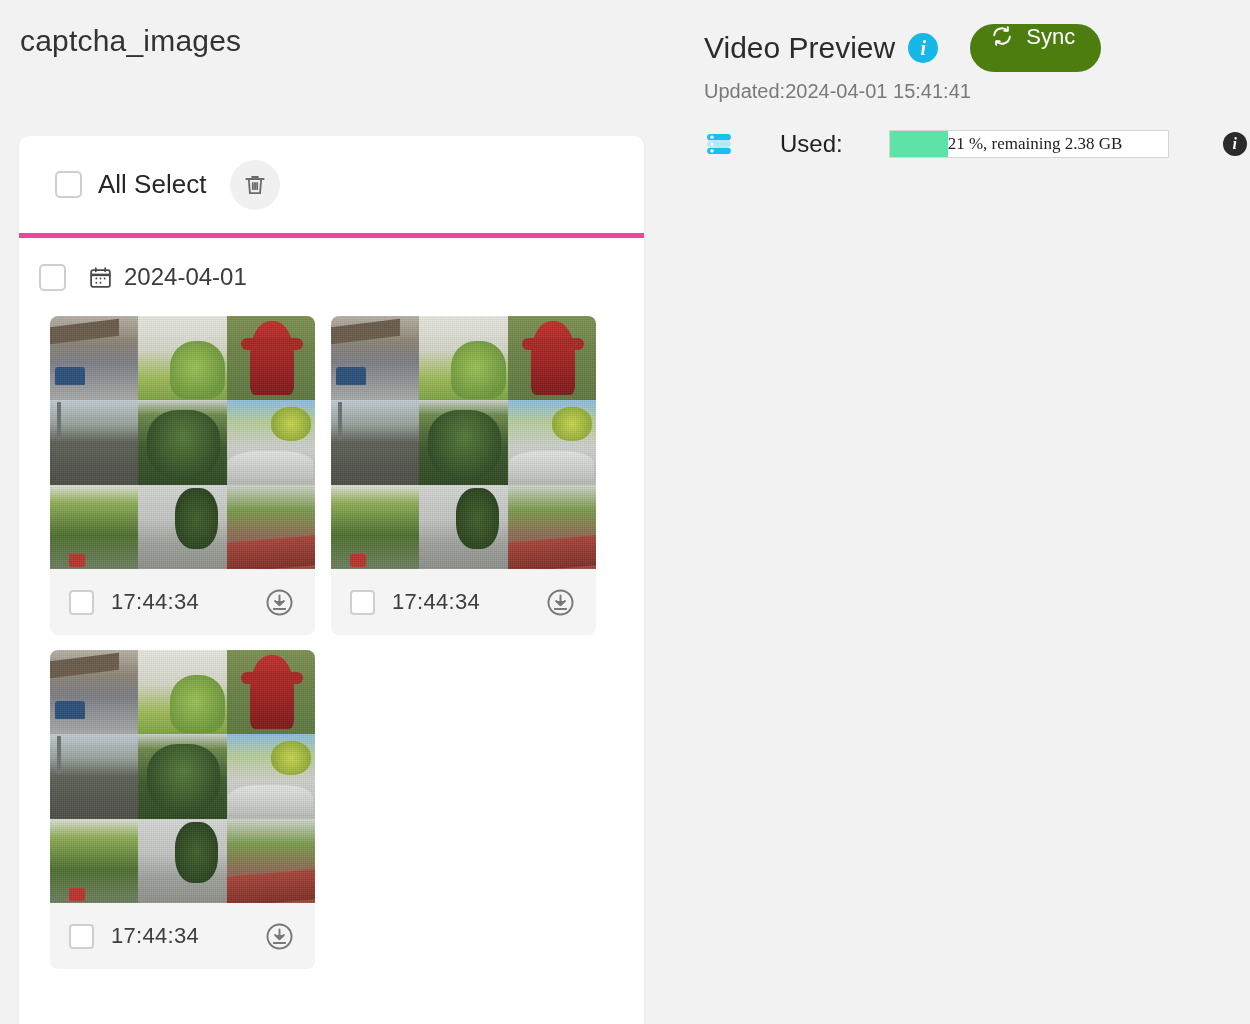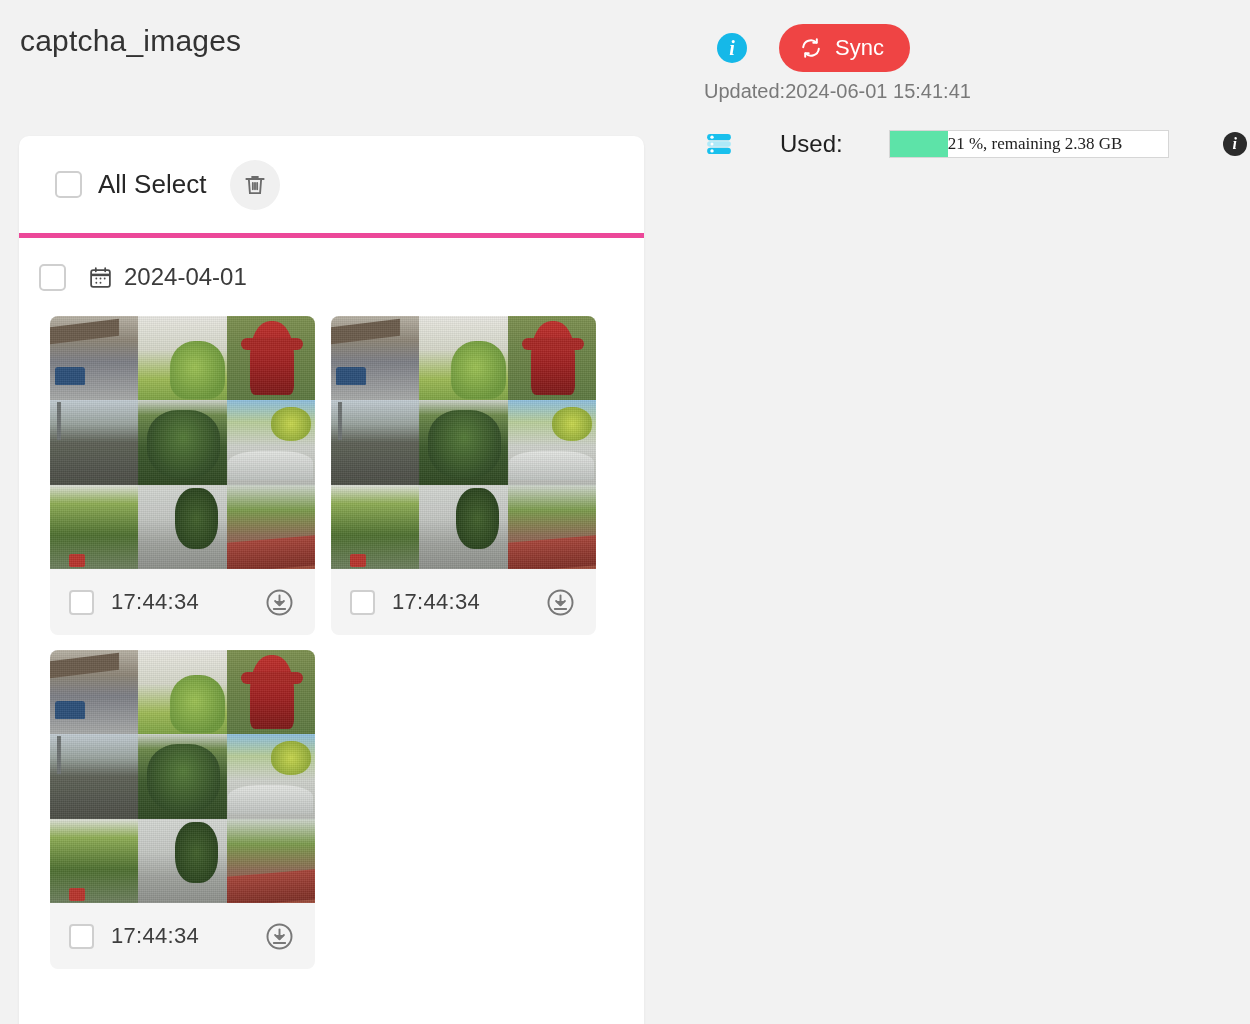--- a/index.html
+++ b/index.html
@@ -92,22 +92,22 @@
     width: 30px; height: 30px; border-radius: 50%;
     background: #15b8e8; margin-left: 13px;
     display: flex; align-items: center; justify-content: center;
     color: #fff; font-size: 20px; font-style: italic;
     font-family: "Liberation Serif", serif; font-weight: bold;
   }
   .sync-btn {
     margin-left: 32px;
     height: 48px; padding: 0 26px 0 20px;
     border-radius: 24px;
-    background: #ef4444;
-    display: flex; align-items: center; gap: 12px;
+    background: #4d7c0f;
+    display: flex; gap: 12px;
     color: #ffffff; font-size: 22px;
   }
   .vp-updated { padding-left: 44px; margin-top: 8px; font-size: 20px; color: #797979; }
 
   .storage-row { display: flex; align-items: center; padding-left: 44px; margin-top: 26px; gap: 32px; }
   .bar-wrap {
     width: 280px; height: 28px;
     background: #ffffff;
     border: 1px solid #d6d6d6;
     border-radius: 0;
@@ -313,35 +313,36 @@
           </div>
         </div>
 
       </div>
     </div>
   </div>
 
   <div class="right-pane">
 
     <div class="vp-head">
+      <div class="vp-title">Video Preview</div>
       <div class="info-cyan">i</div>
       <div class="sync-btn">
         <span>
           <svg width="24" height="24" viewBox="0 0 24 24" fill="none" stroke="#ffffff" stroke-width="2" stroke-linecap="round" stroke-linejoin="round">
             <path d="M4.2 11.2a7.8 7.8 0 0 1 13.2-4.6"></path>
             <path d="M19.8 12.8a7.8 7.8 0 0 1-13.2 4.6"></path>
             <path d="M17.8 3.3v3.5h-3.5"></path>
             <path d="M6.2 20.7v-3.5h3.5"></path>
           </svg>
         </span>
         <span>Sync</span>
       </div>
     </div>
 
-    <div class="vp-updated">Updated:2024-06-01 15:41:41</div>
+    <div class="vp-updated">Updated:2024-04-01 15:41:41</div>
 
     <div class="storage-row">
       <span>
         <svg width="30" height="30" viewBox="0 0 24 24">
           <rect x="2.5" y="4" width="19" height="5" rx="2.5" fill="#19c0ed"></rect>
           <circle cx="6.4" cy="6.5" r="1.35" fill="#ffffff"></circle>
           <rect x="2.5" y="9.8" width="19" height="4.4" rx="2.2" fill="#aee9f8"></rect>
           <circle cx="6.4" cy="12" r="1.2" fill="#ffffff"></circle>
           <rect x="2.5" y="15" width="19" height="5" rx="2.5" fill="#19c0ed"></rect>
           <circle cx="6.4" cy="17.5" r="1.35" fill="#ffffff"></circle>

